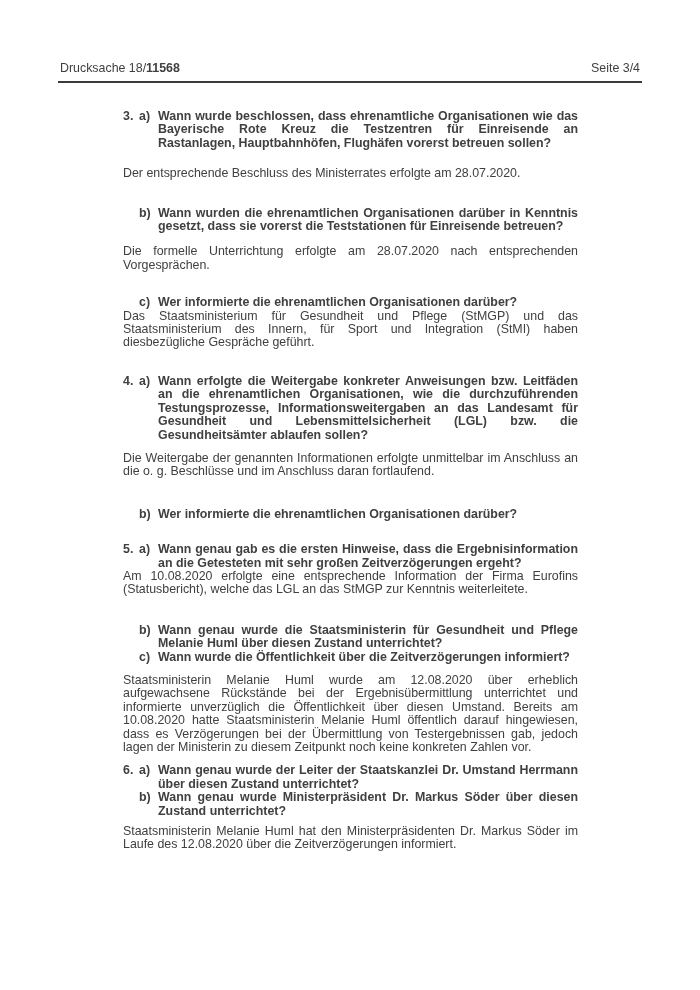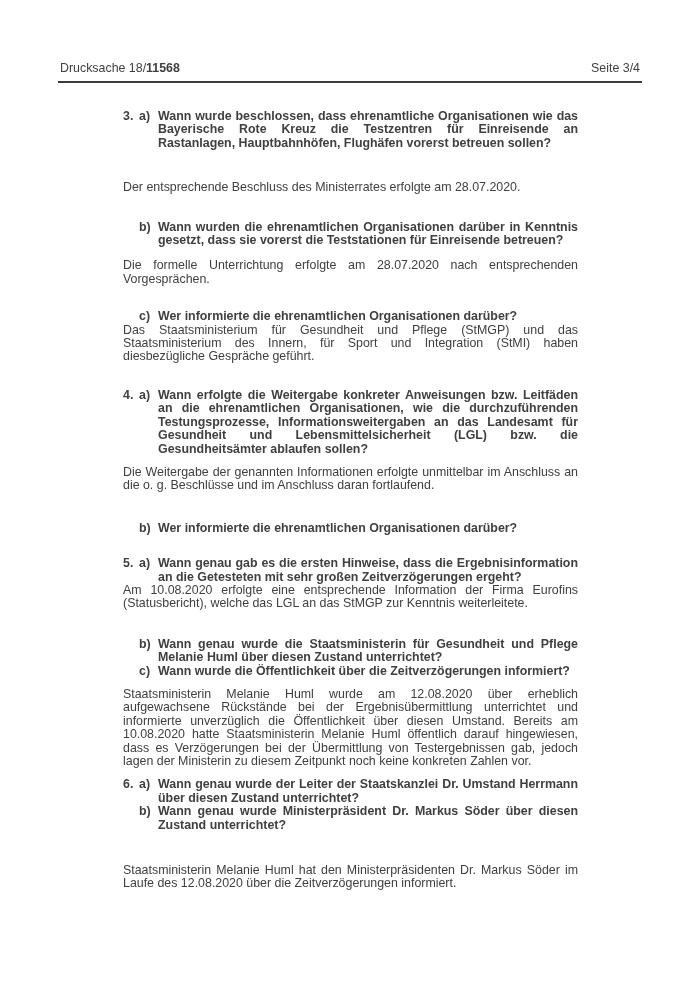--- a/index.html
+++ b/index.html
@@ -86,21 +86,21 @@
 
   <div class="content">
 
     <div class="q-group" style="margin-top:5px">
       <div class="q-row">
         <span class="q-num">3.</span>
         <span class="q-letter">a)</span>
         <span class="q-text">Wann wurde beschlossen, dass ehrenamtliche Organisationen wie das Bayerische Rote Kreuz die Testzentren für Einreisende an Rastanlagen, Hauptbahnhöfen, Flughäfen vorerst betreuen sollen?</span>
       </div>
     </div>
-    <p class="answer" style="margin-top:31px">Der entsprechende Beschluss des Ministerrates erfolgte am 28.07.2020.</p>
+    <p class="answer" style="margin-top:17px">Der entsprechende Beschluss des Ministerrates erfolgte am 28.07.2020.</p>
 
     <div class="q-group" style="margin-top:26px">
       <div class="q-row">
         <span class="q-num"></span>
         <span class="q-letter">b)</span>
         <span class="q-text">Wann wurden die ehrenamtlichen Organisationen darüber in Kenntnis gesetzt, dass sie vorerst die Teststationen für Einreisende betreuen?</span>
       </div>
     </div>
     <p class="answer" style="margin-top:12px">Die formelle Unterrichtung erfolgte am 28.07.2020 nach entsprechenden Vorgesprächen.</p>
 
@@ -158,16 +158,16 @@
         <span class="q-num">6.</span>
         <span class="q-letter">a)</span>
         <span class="q-text">Wann genau wurde der Leiter der Staatskanzlei Dr. Umstand Herrmann über diesen Zustand unterrichtet?</span>
       </div>
       <div class="q-row">
         <span class="q-num"></span>
         <span class="q-letter">b)</span>
         <span class="q-text">Wann genau wurde Ministerpräsident Dr. Markus Söder über diesen Zustand unterrichtet?</span>
       </div>
     </div>
-    <p class="answer" style="margin-top:32px">Staatsministerin Melanie Huml hat den Ministerpräsidenten Dr. Markus Söder im Laufe des 12.08.2020 über die Zeitverzögerungen informiert.</p>
+    <p class="answer" style="margin-top:7px">Staatsministerin Melanie Huml hat den Ministerpräsidenten Dr. Markus Söder im Laufe des 12.08.2020 über die Zeitverzögerungen informiert.</p>
 
   </div>
 </div>
 
 </body></html>

